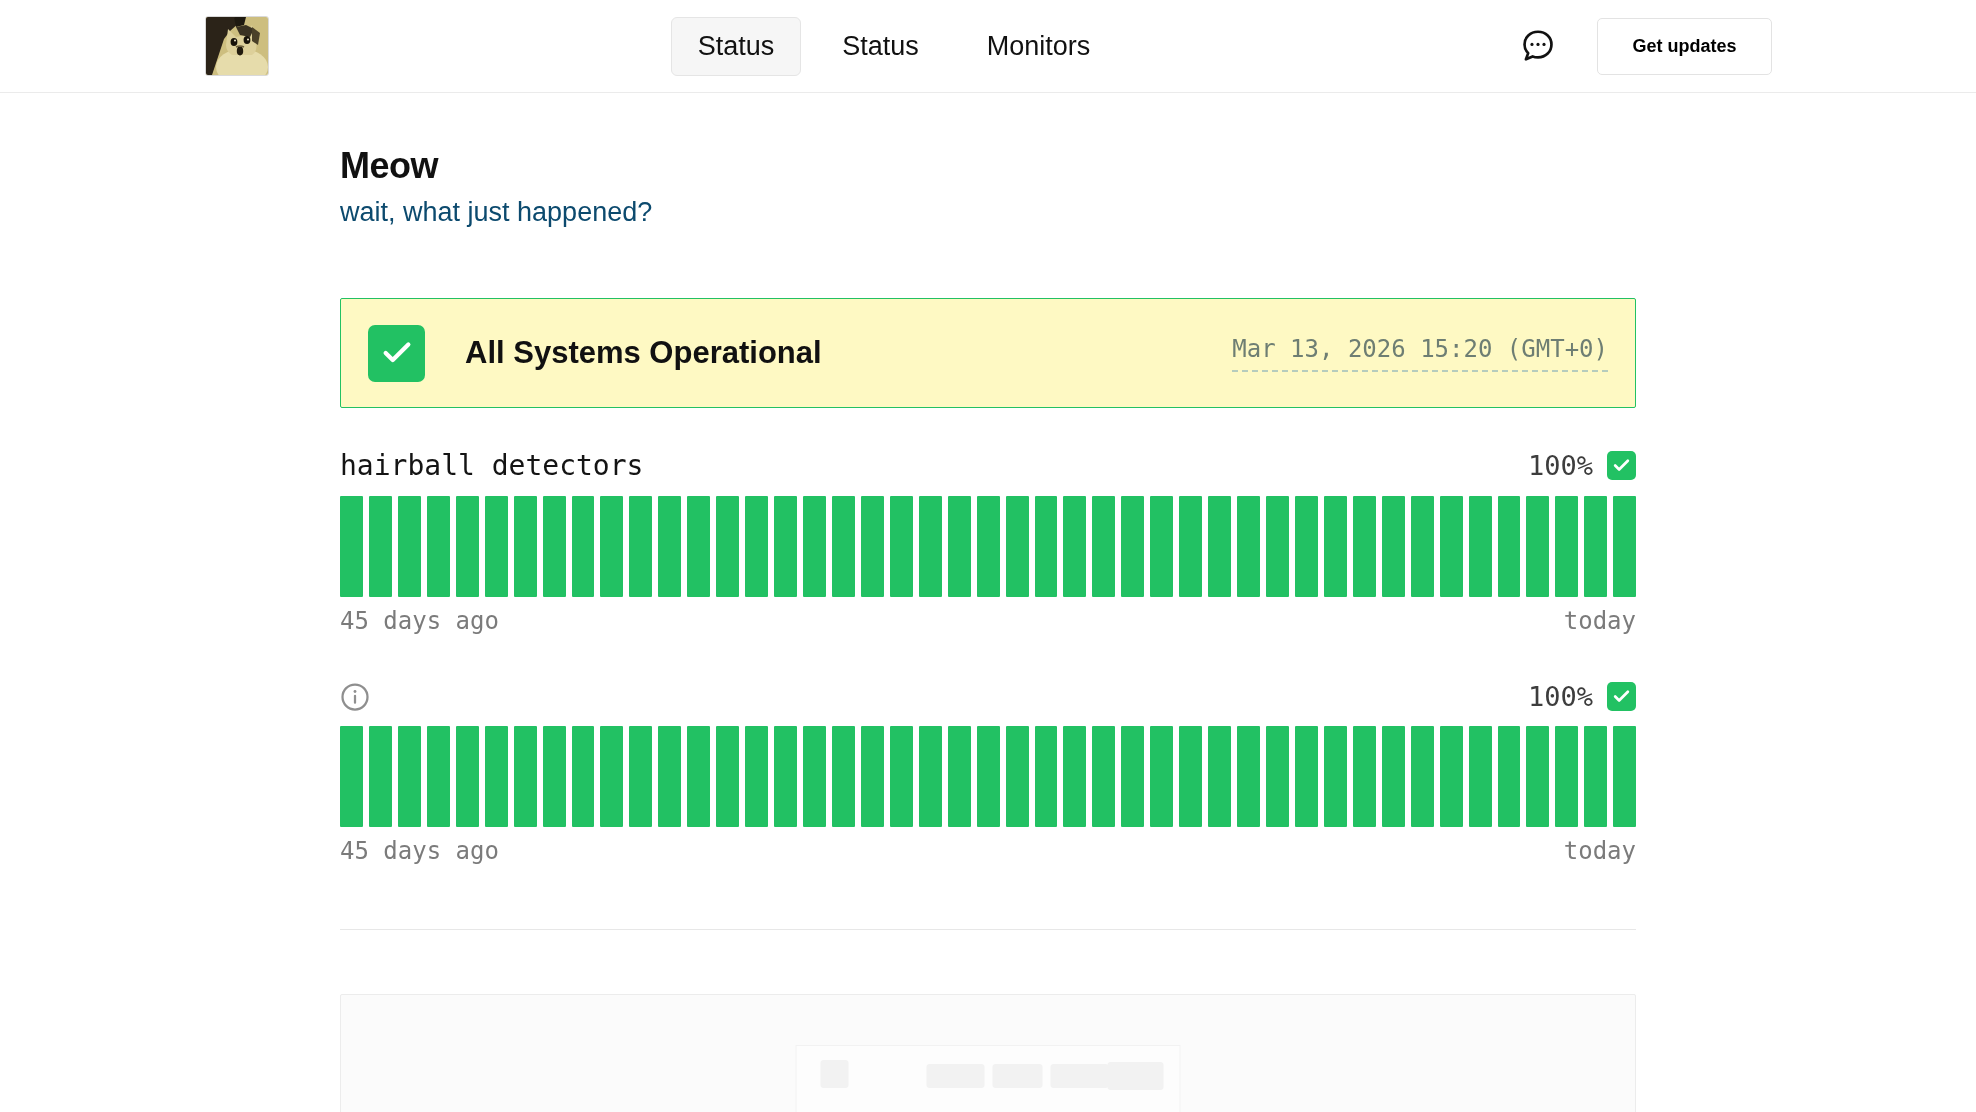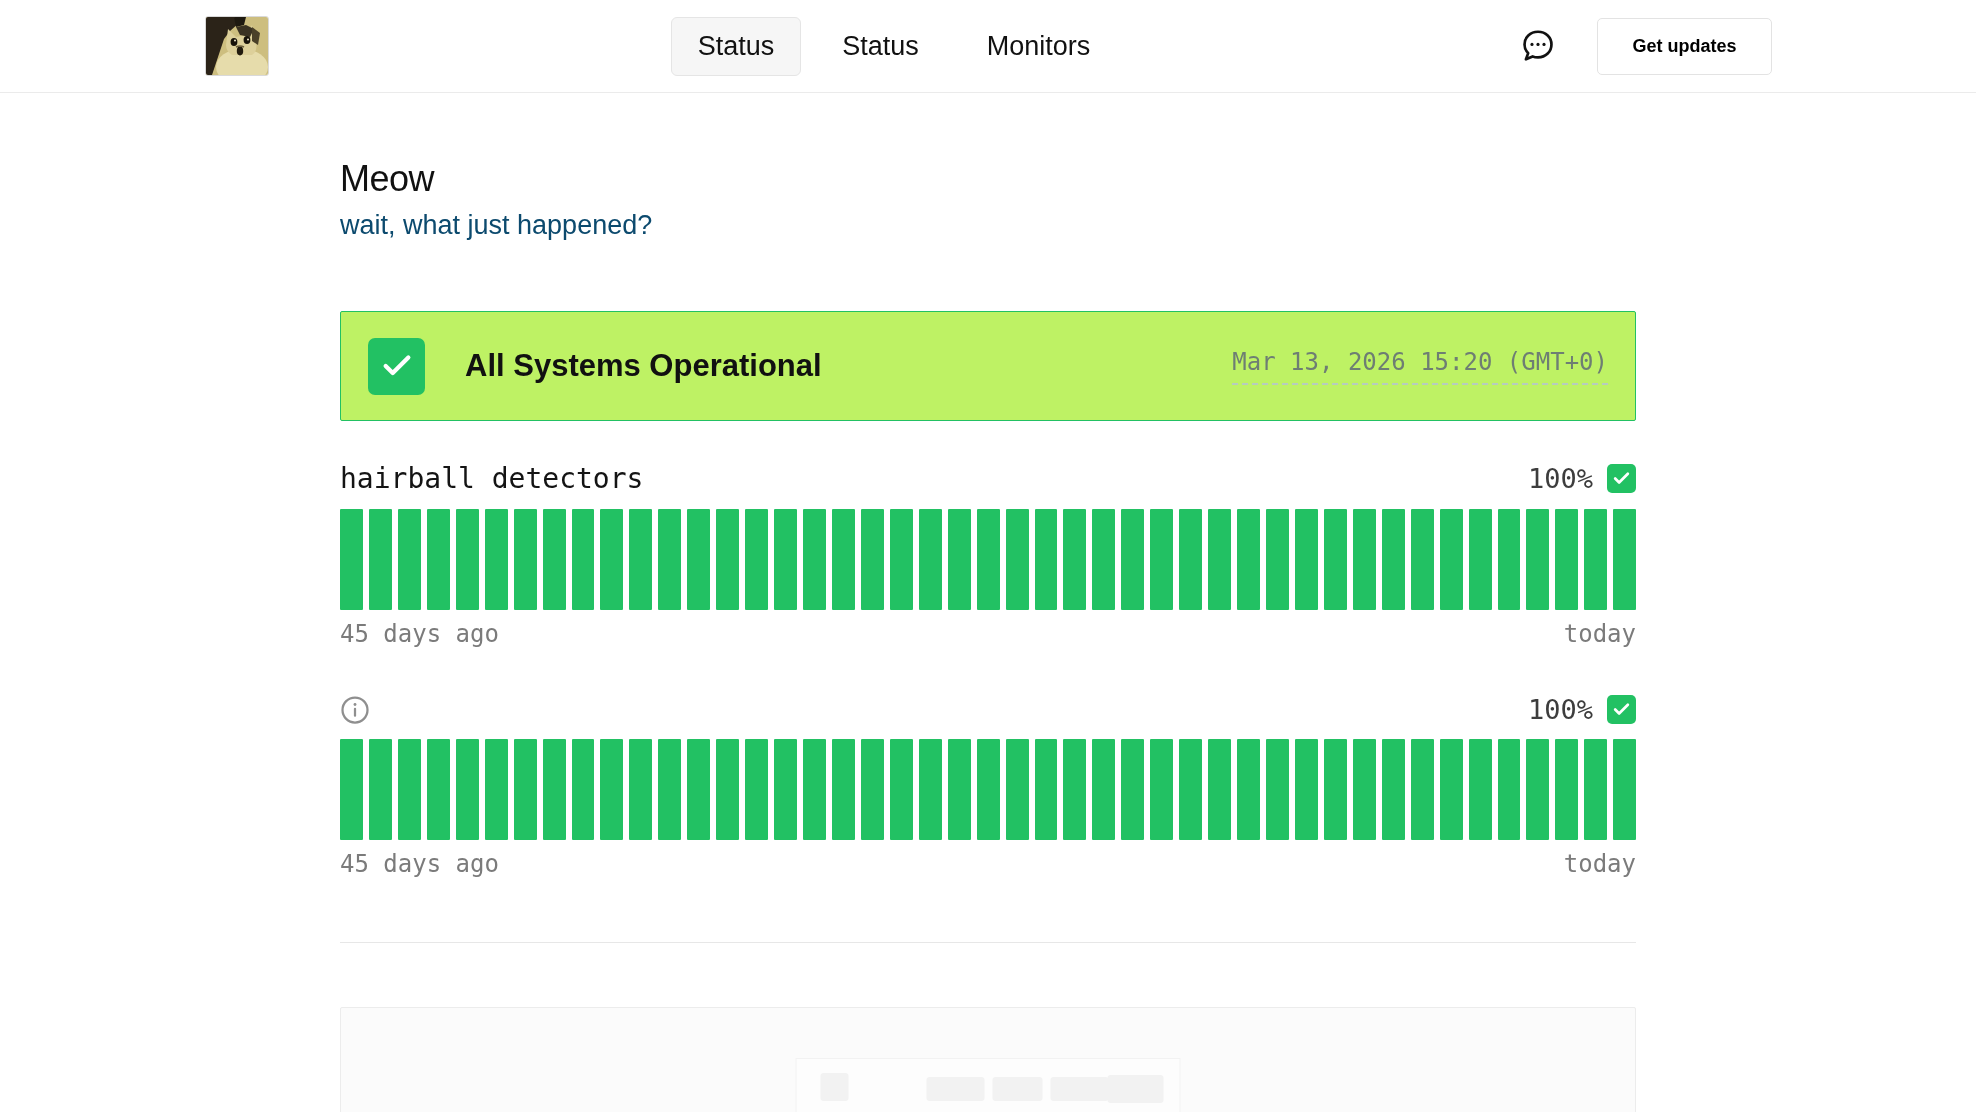--- a/index.html
+++ b/index.html
@@ -57,34 +57,34 @@
     border: 1px solid #e3e3e3;
     border-radius: 5px;
     padding: 17px 34px;
     cursor: pointer;
     white-space: nowrap;
   }
 
   
   .main { width: 1296px; margin: 0 auto; }
   .page-title {
-    margin-top: 65px;
-    font-size: 36px; font-weight: 400;
+    margin-top: 52px;
+    font-size: 36px; font-weight: 700;
     letter-spacing: -0.5px;
   }
   .page-subtitle {
     margin-top: 10px;
     font-size: 27px;
     color: #0c4a6e;
   }
 
   .banner {
     margin-top: 70px;
     height: 110px;
-    background: #bef264;
+    background: #fef9c3;
     border: 1.5px solid #22c163;
     border-radius: 2px;
     display: flex; align-items: center;
     padding: 0 27px;
   }
   .banner-check {
     width: 57px; height: 57px;
     background: #22c163;
     border-radius: 7px;
     display: flex; align-items: center; justify-content: center;

